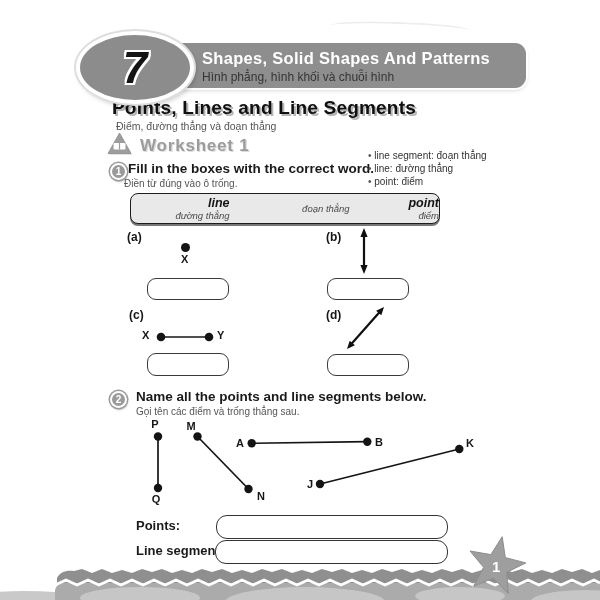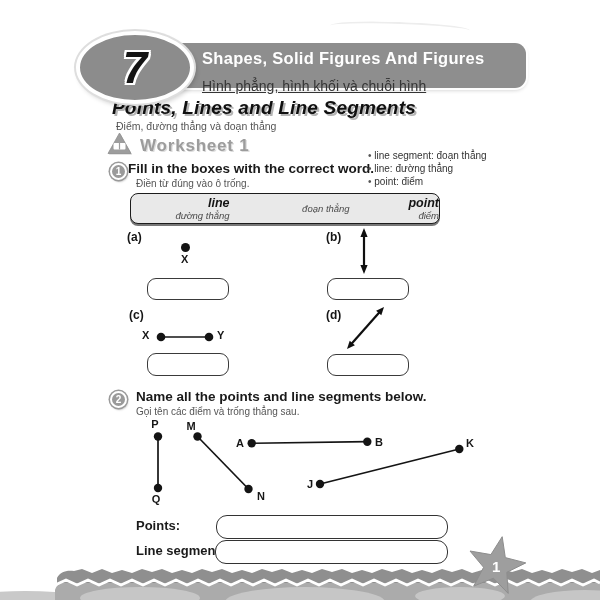--- a/index.html
+++ b/index.html
@@ -7,46 +7,46 @@
   .page{position:relative;width:600px;height:600px;background:#fff;overflow:hidden;}
 
   
   .top-wisp{position:absolute;left:330px;top:22px;width:140px;height:10px;
     border-top:2px solid #ededed;border-radius:50%;transform:rotate(2deg);}
   .chapter-bar{position:absolute;left:168px;top:43px;width:358px;height:45px;
     background:#8e8e8e;border-radius:11px;z-index:1;
     box-shadow:0 0 0 2px rgba(255,255,255,.95),0 2px 4px rgba(0,0,0,.22);
     padding:6px 10px 0 34px;box-sizing:border-box;}
   .bar-title{color:#fff;font-weight:bold;font-size:16.5px;letter-spacing:.3px;}
-  .bar-sub{color:#353535;font-size:14px;margin-top:10px;text-decoration:underline;}
+  .bar-sub{color:#353535;font-size:12px;margin-top:2px;}
   .chapter-badge{position:absolute;left:76px;top:31px;width:110px;height:65px;
     background:#8c8c8c;border:4px solid #fff;border-radius:50%;z-index:2;
     box-shadow:0 0 0 2px #dedede,2px 3px 5px rgba(0,0,0,.2);
     display:flex;align-items:center;justify-content:center;}
   .chapter-num{font-size:44px;font-weight:bold;color:#141414;font-style:italic;
     text-shadow:-2px -2px 0 #fff,2px -2px 0 #fff,-2px 2px 0 #fff,2px 2px 0 #fff,
       0 -2px 0 #fff,0 2px 0 #fff,-2px 0 0 #fff,2px 0 0 #fff;}
 
   .sec-title{position:absolute;left:112px;top:97px;font-size:19px;font-weight:bold;
-    font-style:italic;color:#101010;letter-spacing:.2px;text-shadow:2px 2px 0 #b5b5b5;}
+    color:#101010;letter-spacing:.2px;text-shadow:2px 2px 0 #b5b5b5;}
   .sec-sub{position:absolute;left:103px;top:120px;font-size:10.5px;color:#555;padding-left:13px;}
 
   .ws-row{position:absolute;left:106px;top:132px;display:flex;align-items:flex-end;gap:7px;}
   .ws-label{font-size:17px;font-weight:bold;color:#9c9c9c;letter-spacing:.8px;
     text-shadow:1.2px 1.2px 0 #ddd;}
 
   .qnum{position:absolute;width:13px;height:13px;border-radius:50%;background:#9a9a9a;
     border:2px solid #fff;box-shadow:0 0 0 1.5px #9a9a9a,1px 2px 2px rgba(0,0,0,.25);
     color:#fff;font-weight:bold;font-size:10px;display:flex;align-items:center;
     justify-content:center;}
   .q1-num{left:110px;top:163px;}
   .q2-num{left:110px;top:391px;}
   .q-prompt{position:absolute;font-size:13.5px;font-weight:bold;color:#1a1a1a;}
   .q-sub{position:absolute;font-size:10px;color:#555;}
-  .q1-prompt{left:128px;top:161px;} .q1-sub{left:136px;top:178px;text-align:right;}
+  .q1-prompt{left:128px;top:161px;} .q1-sub{left:124px;top:178px;text-align:right;}
   .q2-prompt{left:136px;top:389px;} .q2-sub{left:136px;top:406px;}
 
   .glossary{position:absolute;left:368px;top:149px;margin:0;padding:0;list-style:none;}
   .glossary li{font-size:10px;color:#333;line-height:13px;}
   .glossary li::before{content:"•  ";color:#555;}
 
   .word-bank{position:absolute;left:130px;top:193px;width:310px;height:31px;
     background:#e9e9e9;border:1.6px solid #1c1c1c;border-radius:8px;
     box-shadow:0 2px 0 #777;display:flex;align-items:center;box-sizing:border-box;}
   .wb-col{text-align:right;font-style:italic;}
@@ -88,21 +88,21 @@
   .star-num{font-family:"Liberation Sans",sans-serif;font-size:15px;font-weight:bold;fill:#fff;}
 </style>
 </head>
 <body>
 
 <div class="page">
 
   <div class="top-wisp"></div>
 
   <div class="chapter-bar">
-    <div class="bar-title">Shapes, Solid Figures And Figures</div>
+    <div class="bar-title">Shapes, Solid Shapes And Patterns</div>
     <div class="bar-sub">Hình phẳng, hình khối và chuỗi hình</div>
   </div>
   <div class="chapter-badge">
     <span class="chapter-num">7</span>
   </div>
 
   <div class="sec-title">Points, Lines and Line Segments</div>
   <div class="sec-sub">Điểm, đường thẳng và đoạn thẳng</div>
 
   <div class="ws-row">

